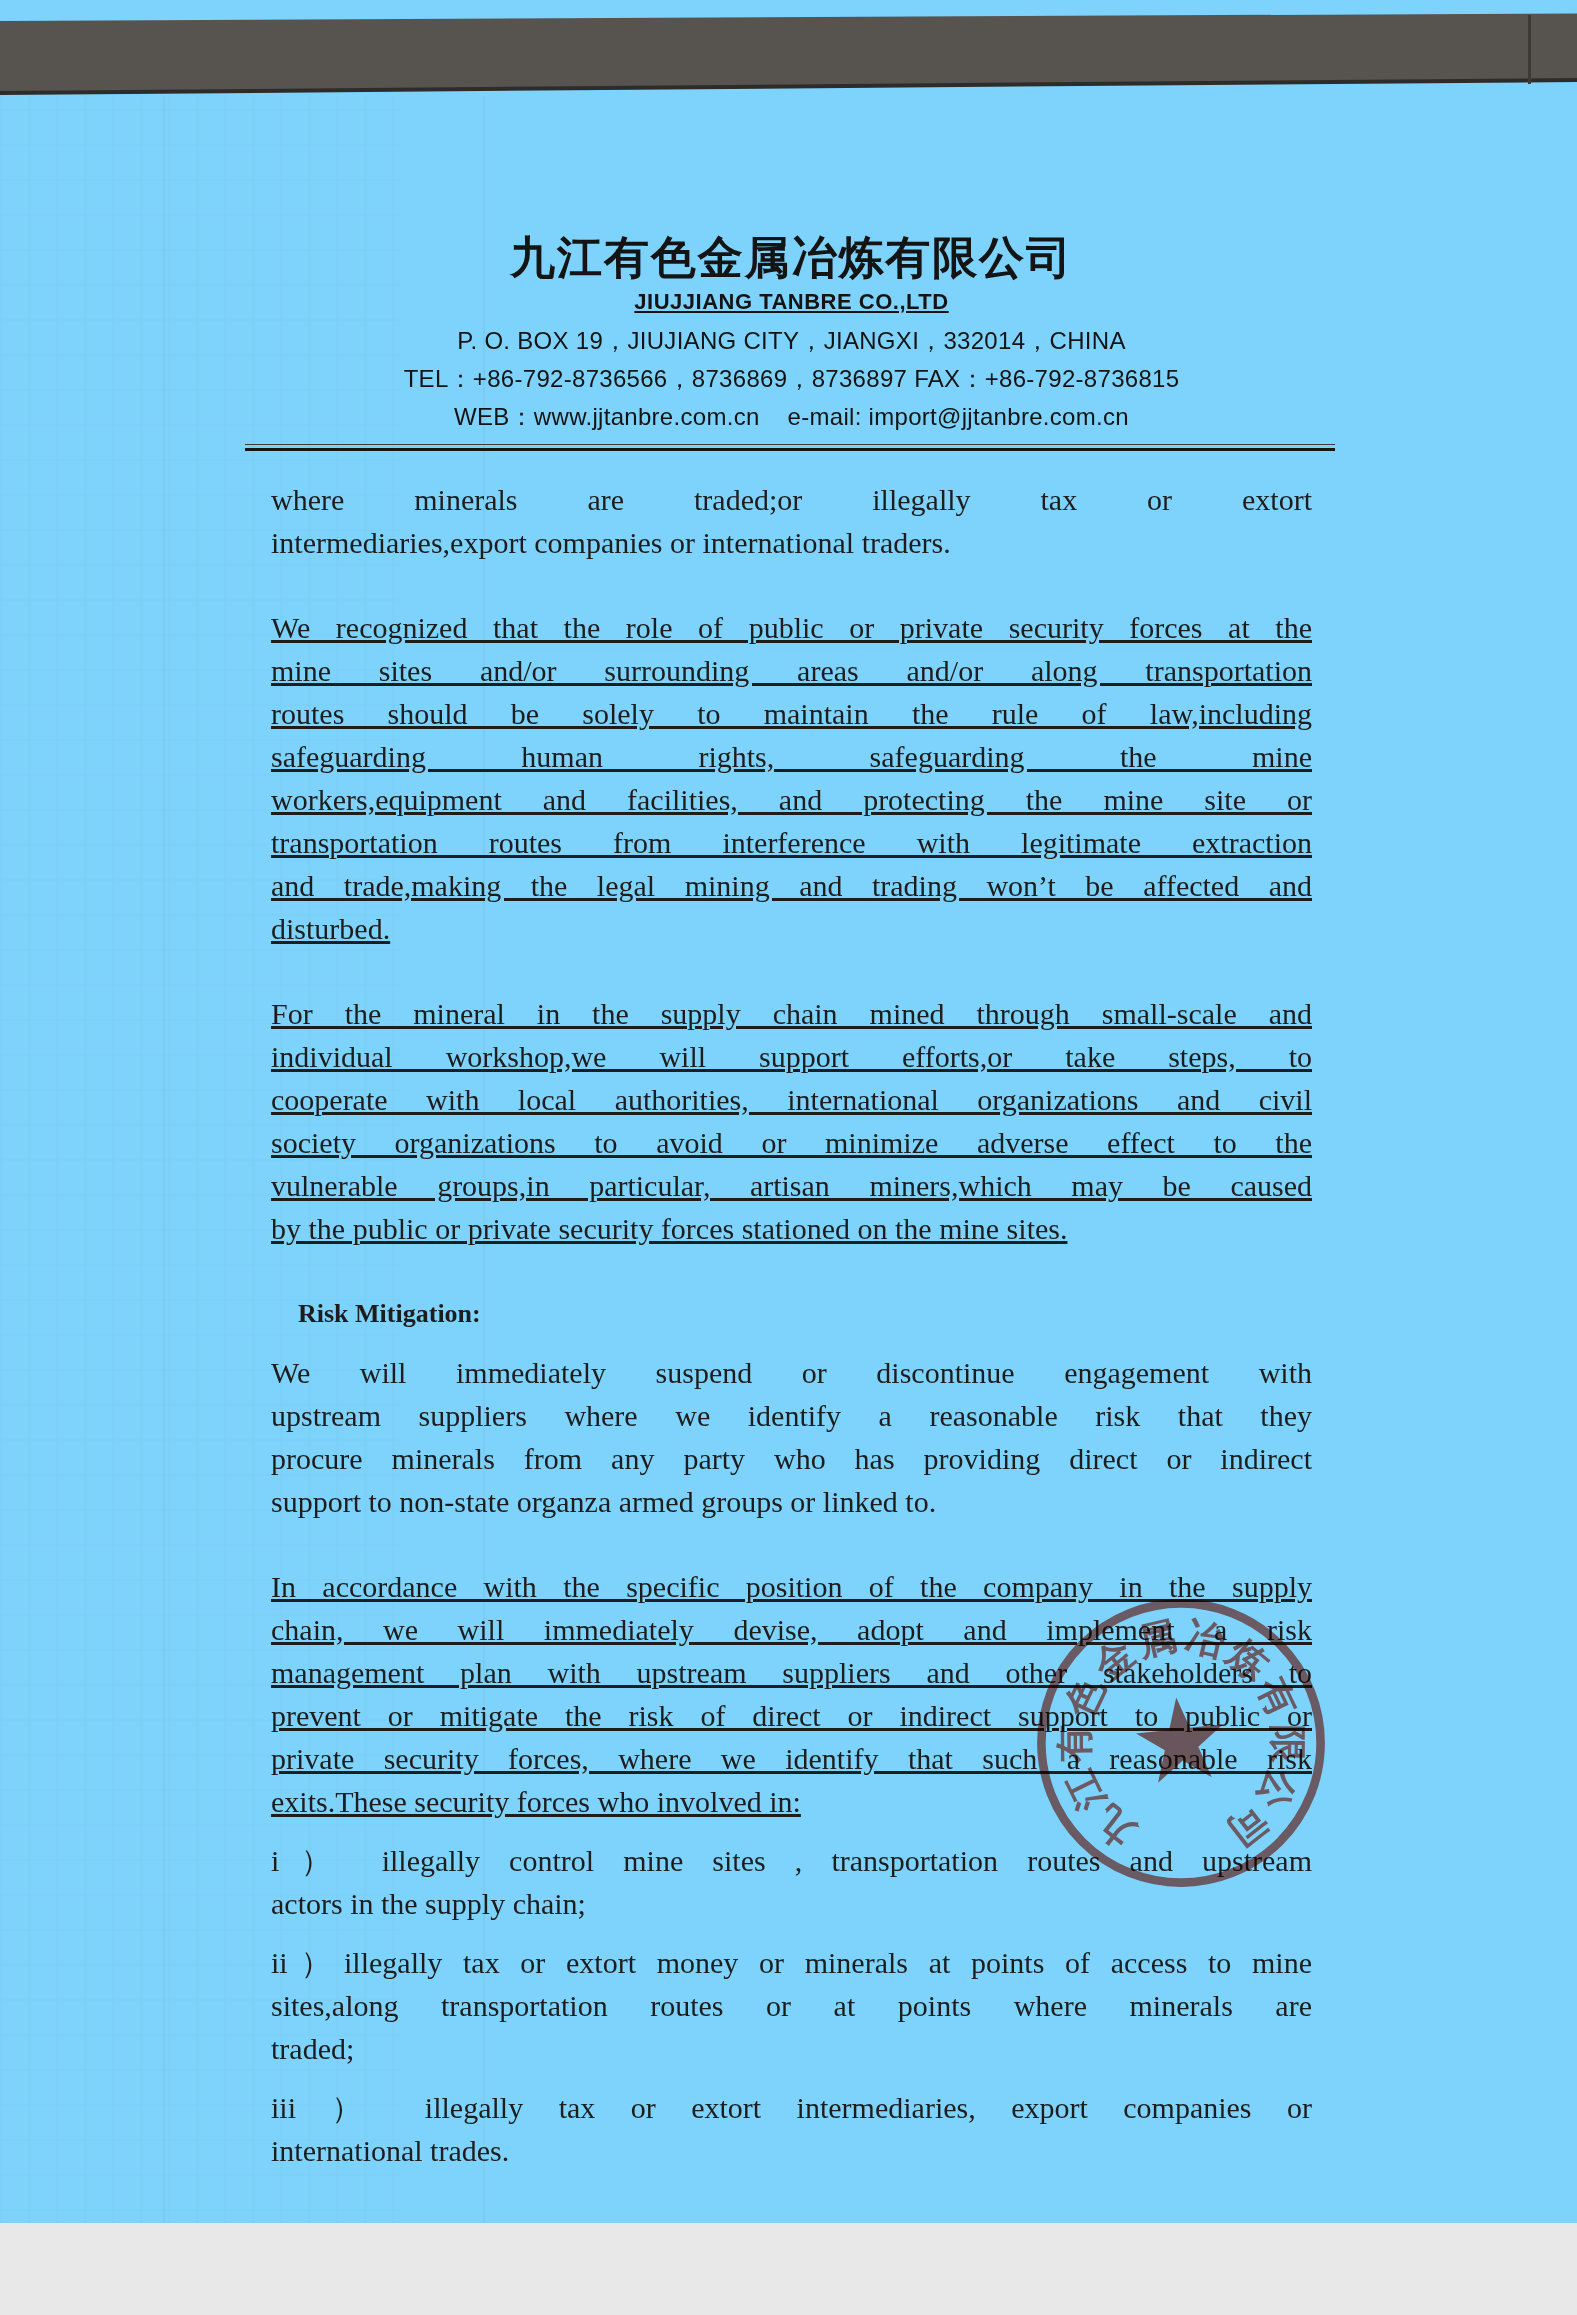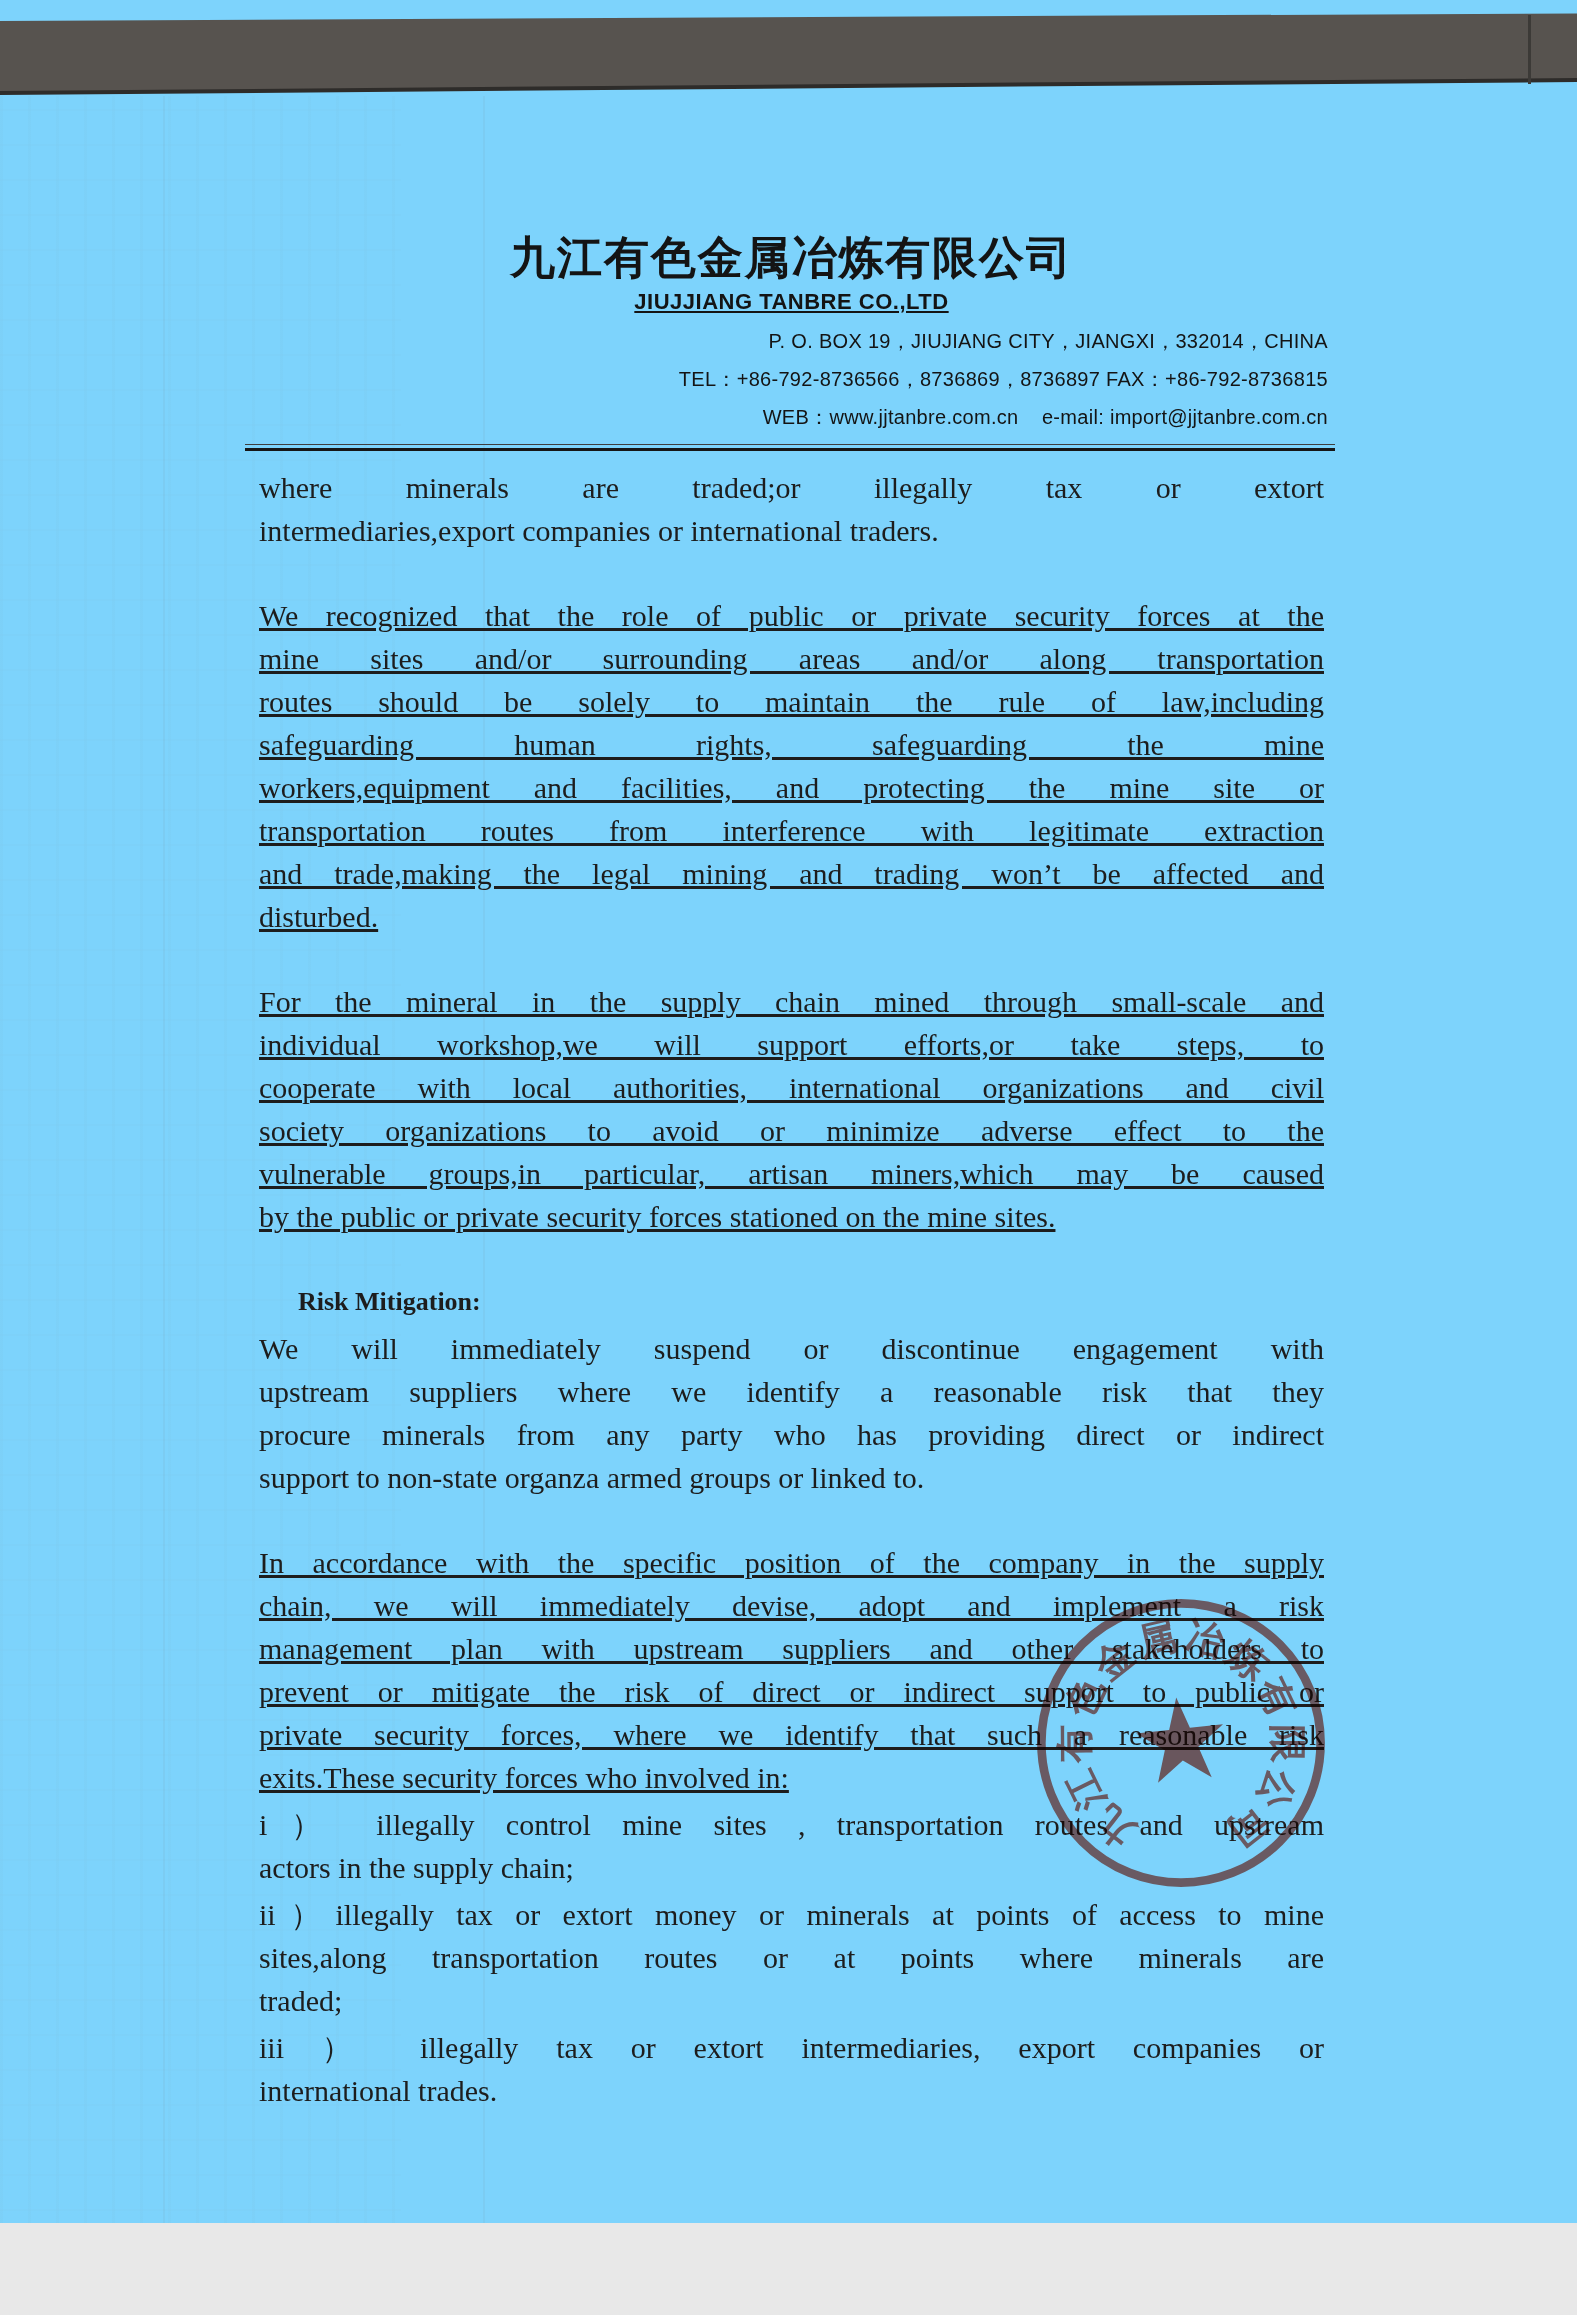--- a/index.html
+++ b/index.html
@@ -44,35 +44,35 @@
     font-family:"Liberation Sans","DejaVu Sans",sans-serif;
     color:#141414;
   }
   .company-cn{
     font-size:45px;font-weight:700;line-height:52px;letter-spacing:1.9px;
   }
   .company-en{
     font-size:22px;font-weight:700;line-height:29px;margin-top:2.9px;letter-spacing:0.5px;text-decoration:underline;
   }
   .hdr-line{
-    font-size:20px;line-height:38px;white-space:pre;letter-spacing:0.3px;text-align:right;
+    font-size:24px;line-height:38px;white-space:pre;letter-spacing:0.3px;
   }
   .hdr-line.first{margin-top:5.7px;}
   
   .rule{
     position:absolute;left:245px;top:444px;width:1090px;height:2.9px;
     border-top:1.9px solid #3e3e3e;
     border-bottom:3.8px solid #161616;
   }
   
   .content{
     position:absolute;left:255px;top:462px;width:1073px;
     font-size:30px;line-height:43px;
   }
-  .para{margin:4px;}
+  .para{margin:16px;}
   .para.gap{margin-top:42px;text-decoration:underline;}
   .tline{text-align:justify;text-align-last:justify;}
   .tline.tlast{text-align-last:left;}
   .heading{
     margin-top:42px;
     padding-left:43px;
     font-weight:700;
     font-size:26px;line-height:43px;
     font-family:"Liberation Serif","DejaVu Serif",serif;
   }

